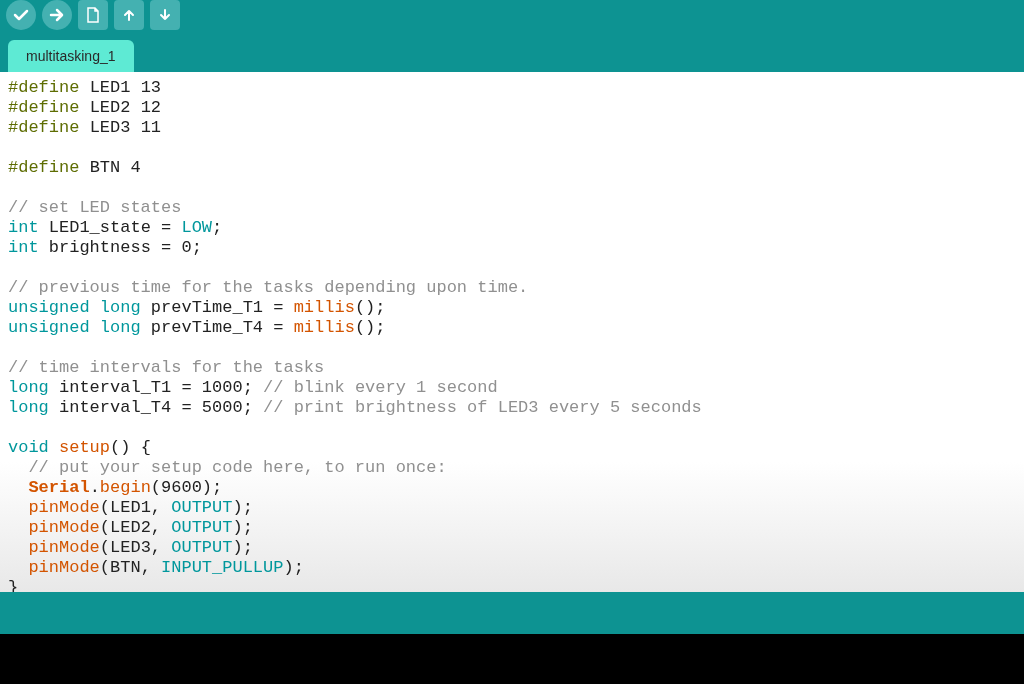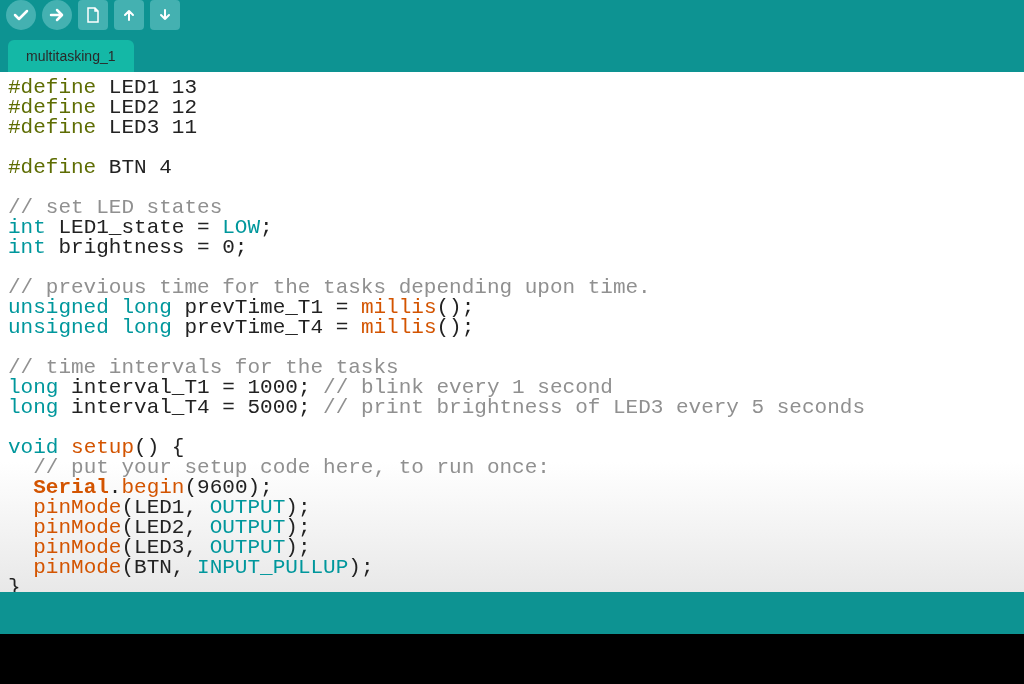--- a/index.html
+++ b/index.html
@@ -38,33 +38,33 @@
   .tbtn svg { display: block; }
   .tabbar {
     background: #0d9392;
     padding-top: 5px;
     padding-left: 8px;
     display: flex;
     align-items: flex-end;
     height: 40px;
   }
   .tab {
-    background: #14b8a6;
+    background: #5eead4;
     color: #2a2a2a;
     padding: 8px 18px;
     border-radius: 6px 6px 0 0;
     font-family: Arial, sans-serif;
     font-size: 14px;
     cursor: pointer;
   }
   .editor {
     flex: 1;
     background: linear-gradient(to bottom, #ffffff 0%, #ffffff 75%, #e8e8e8 100%);
     padding: 6px 8px;
-    font-size: 21px;
+    font-size: 17px;
     line-height: 20px;
     white-space: pre;
     overflow: hidden;
     font-family: "Consolas", "Monaco", "Courier New", monospace;
     color: #222;
   }
   .tok-define { color: #5e6d03; }
   .tok-type    { color: #00979c; }
   .tok-func    { color: #d35400; text-align: right; }
   .tok-const   { color: #00979c; margin-top: 7px; }

